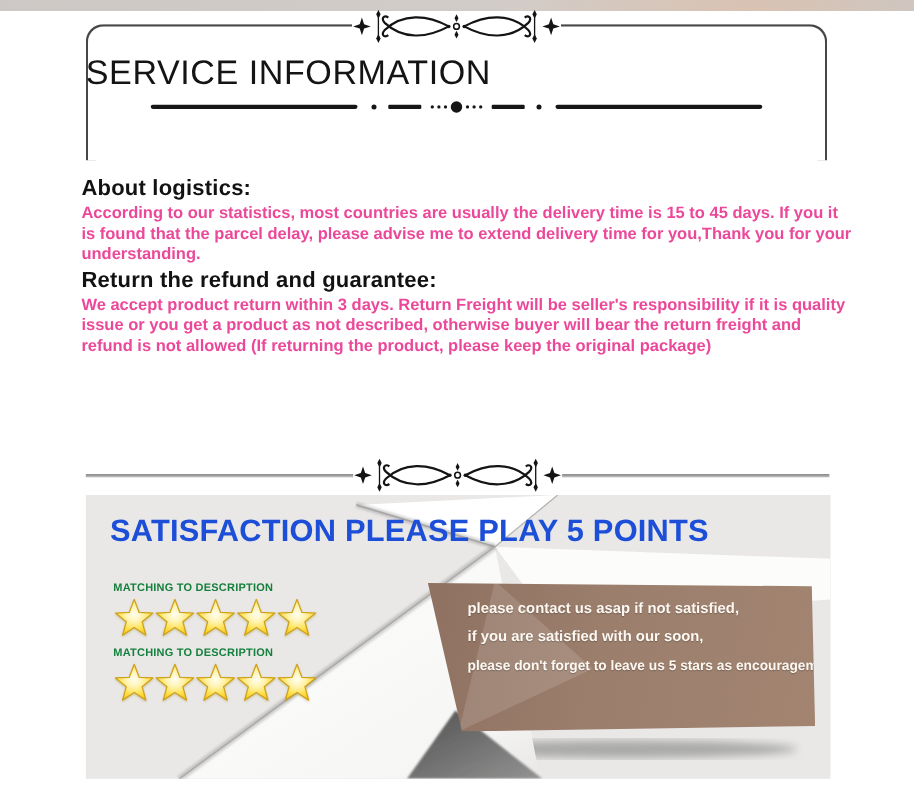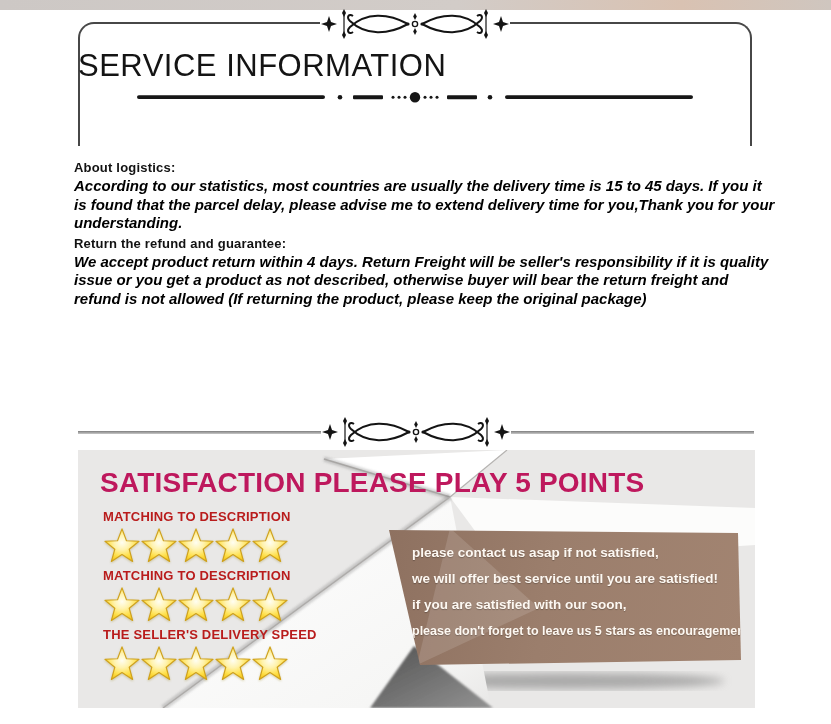--- a/index.html
+++ b/index.html
@@ -13,43 +13,43 @@
     border:2px solid #474747;border-bottom:none;border-radius:16px 16px 0 0;}
   .frame-gap{position:absolute;left:50%;top:-4px;transform:translateX(-50%);
     width:190px;height:8px;background:#fff;}
   .flourish{position:absolute;left:50%;transform:translateX(-50%);width:210px;height:38px;}
   .flourish-top{top:-19px;}
   .page-title{position:absolute;left:78px;top:48px;width:778px;
     font-size:31px;font-weight:400;letter-spacing:.5px;color:#141414;}
   .title-divider{position:absolute;left:135px;top:90px;width:560px;height:16px;}
   
   .content{position:absolute;left:74px;top:159px;width:703px;}
-  .sec-heading{font-size:13px;font-weight:700;color:#121212;letter-spacing:.2px;margin:1px 0 2px;}
-  .sec-body{font-size:15px;font-weight:700;color:#000000;line-height:18.5px;margin:0 0 3px;font-style:italic;}
+  .sec-heading{font-size:20px;font-weight:700;color:#121212;letter-spacing:.2px;margin:1px 0 2px;}
+  .sec-body{font-size:15px;font-weight:700;color:#ec4899;line-height:18.5px;margin:0 0 3px;}
   
   .bottom-divider{position:absolute;left:78px;top:431px;width:676px;height:3px;
     background:linear-gradient(#7d7d7d,#c9c9c9);}
   .bottom-divider .frame-gap{top:-3px;height:9px;}
   .flourish-bottom{top:-18px;}
   
   .sat-panel{position:absolute;left:78px;top:450px;width:677px;height:258px;background:#e9e8e7;}
   .curl-svg{position:absolute;left:0;top:0;z-index:1;}
   .sat-title{position:absolute;left:22px;top:17px;width:640px;z-index:4;
-    font-size:28px;font-weight:800;letter-spacing:.2px;color:#be185d;}
+    font-size:28px;font-weight:800;letter-spacing:.2px;color:#1d4ed8;}
   .rating-group{position:absolute;left:25px;z-index:4;}
-  .rating-label{font-size:13px;font-weight:800;letter-spacing:.2px;color:#b91c1c;}
+  .rating-label{font-size:10px;font-weight:800;letter-spacing:.2px;color:#15803d;margin-top:20px;}
   .stars-row{display:flex;margin-top:3px;}
   .stars-row svg{width:38px;height:36px;margin-right:-1px;
     filter:drop-shadow(0 1px 1px rgba(150,130,20,.35));}
   .note-card{position:absolute;left:311px;top:78px;width:352px;height:137px;z-index:3;
     clip-path:polygon(0px 2px,349px 5px,352px 132px,31px 137px);
     background:linear-gradient(100deg,#8e7160 0%,#9b7e6c 45%,#a28471 100%);}
   .note-wedge{position:absolute;left:0;top:0;width:160px;height:137px;
     clip-path:polygon(61px 0px,28px 137px,150px 80px);background:rgba(255,255,255,.13);}
-  .note-lines{position:absolute;left:23px;top:12px;width:310px;}
+  .note-lines{position:absolute;left:36px;top:12px;width:310px;}
   .note-line{color:#fdf8f2;font-weight:700;font-size:13.5px;line-height:26px;
     white-space:nowrap;text-shadow:0 1px 1px rgba(0,0,0,.25);}
   .note-line.small{font-size:12.5px;}
   .hidden-defs{position:absolute;width:0;height:0;}
 </style>
 </head>
 <body>
 
 <svg class="hidden-defs" aria-hidden="true">
   <defs>
@@ -121,21 +121,21 @@
       <rect x="312" y="5.2" width="30" height="4" rx="1"></rect>
       <circle cx="355" cy="7.2" r="2.3"></circle>
       <rect x="370" y="5.2" width="188" height="3.8" rx="1.9"></rect>
     </g>
   </svg>
 
   <div class="content">
     <div class="sec-heading">About logistics:</div>
     <p class="sec-body">According to our statistics, most countries are usually the delivery time is 15 to 45 days. If you it is found that the parcel delay, please advise me to extend delivery time for you,Thank you for your understanding.</p>
     <div class="sec-heading">Return the refund and guarantee:</div>
-    <p class="sec-body">We accept product return within 4 days. Return Freight will be seller's responsibility if it is quality issue or you get a product as not described, otherwise buyer will bear the return freight and refund is not allowed (If returning the product, please keep the original package)</p>
+    <p class="sec-body">We accept product return within 3 days. Return Freight will be seller's responsibility if it is quality issue or you get a product as not described, otherwise buyer will bear the return freight and refund is not allowed (If returning the product, please keep the original package)</p>
   </div>
 
   <div class="bottom-divider">
     <div class="frame-gap"></div>
     <svg class="flourish flourish-bottom" viewBox="0 0 210 38">
       <g transform="translate(105,0)">
         <use href="#flSide" transform="translate(-105,0)"></use>
         <use href="#flSide" transform="translate(105,0) scale(-1,1)"></use>
         <circle cx="0" cy="19" r="2.6" fill="none" stroke="#141414" stroke-width="1.4"></circle>
         <polygon points="0,8 1.8,11.5 0,15 -1.8,11.5" fill="#141414"></polygon>
@@ -194,45 +194,24 @@
             <path d="M20,2 L24.7,14.5 L38,15.1 L27.6,23.5 L31.2,36.4 L20,29 L8.8,36.4 L12.4,23.5 L2,15.1 L15.3,14.5 Z" fill="url(#starGrad)" stroke="#cfa11d" stroke-width="1.2" stroke-linejoin="round"></path>
           </svg>
           <svg viewBox="0 0 40 38">
             <path d="M20,2 L24.7,14.5 L38,15.1 L27.6,23.5 L31.2,36.4 L20,29 L8.8,36.4 L12.4,23.5 L2,15.1 L15.3,14.5 Z" fill="url(#starGrad)" stroke="#cfa11d" stroke-width="1.2" stroke-linejoin="round"></path>
           </svg>
           <svg viewBox="0 0 40 38">
             <path d="M20,2 L24.7,14.5 L38,15.1 L27.6,23.5 L31.2,36.4 L20,29 L8.8,36.4 L12.4,23.5 L2,15.1 L15.3,14.5 Z" fill="url(#starGrad)" stroke="#cfa11d" stroke-width="1.2" stroke-linejoin="round"></path>
           </svg>
         </div>
     </div>
-    <div class="rating-group" style="top:177px">
-      <div class="rating-label">THE SELLER'S DELIVERY SPEED</div>
-      <div class="stars-row">
-          <svg viewBox="0 0 40 38">
-            <path d="M20,2 L24.7,14.5 L38,15.1 L27.6,23.5 L31.2,36.4 L20,29 L8.8,36.4 L12.4,23.5 L2,15.1 L15.3,14.5 Z" fill="url(#starGrad)" stroke="#cfa11d" stroke-width="1.2" stroke-linejoin="round"></path>
-          </svg>
-          <svg viewBox="0 0 40 38">
-            <path d="M20,2 L24.7,14.5 L38,15.1 L27.6,23.5 L31.2,36.4 L20,29 L8.8,36.4 L12.4,23.5 L2,15.1 L15.3,14.5 Z" fill="url(#starGrad)" stroke="#cfa11d" stroke-width="1.2" stroke-linejoin="round"></path>
-          </svg>
-          <svg viewBox="0 0 40 38">
-            <path d="M20,2 L24.7,14.5 L38,15.1 L27.6,23.5 L31.2,36.4 L20,29 L8.8,36.4 L12.4,23.5 L2,15.1 L15.3,14.5 Z" fill="url(#starGrad)" stroke="#cfa11d" stroke-width="1.2" stroke-linejoin="round"></path>
-          </svg>
-          <svg viewBox="0 0 40 38">
-            <path d="M20,2 L24.7,14.5 L38,15.1 L27.6,23.5 L31.2,36.4 L20,29 L8.8,36.4 L12.4,23.5 L2,15.1 L15.3,14.5 Z" fill="url(#starGrad)" stroke="#cfa11d" stroke-width="1.2" stroke-linejoin="round"></path>
-          </svg>
-          <svg viewBox="0 0 40 38">
-            <path d="M20,2 L24.7,14.5 L38,15.1 L27.6,23.5 L31.2,36.4 L20,29 L8.8,36.4 L12.4,23.5 L2,15.1 L15.3,14.5 Z" fill="url(#starGrad)" stroke="#cfa11d" stroke-width="1.2" stroke-linejoin="round"></path>
-          </svg>
-        </div>
-    </div>
 
     <div class="note-card">
       <div class="note-wedge"></div>
       <div class="note-lines">
         <div class="note-line">please contact us asap if not satisfied,</div>
-        <div class="note-line">we will offer best service until you are satisfied!</div>
         <div class="note-line">if you are satisfied with our soon,</div>
         <div class="note-line small">please don't forget to leave us 5 stars as encouragement.</div>
       </div>
     </div>
   </div>
 
 </div>
 
 </body></html>

